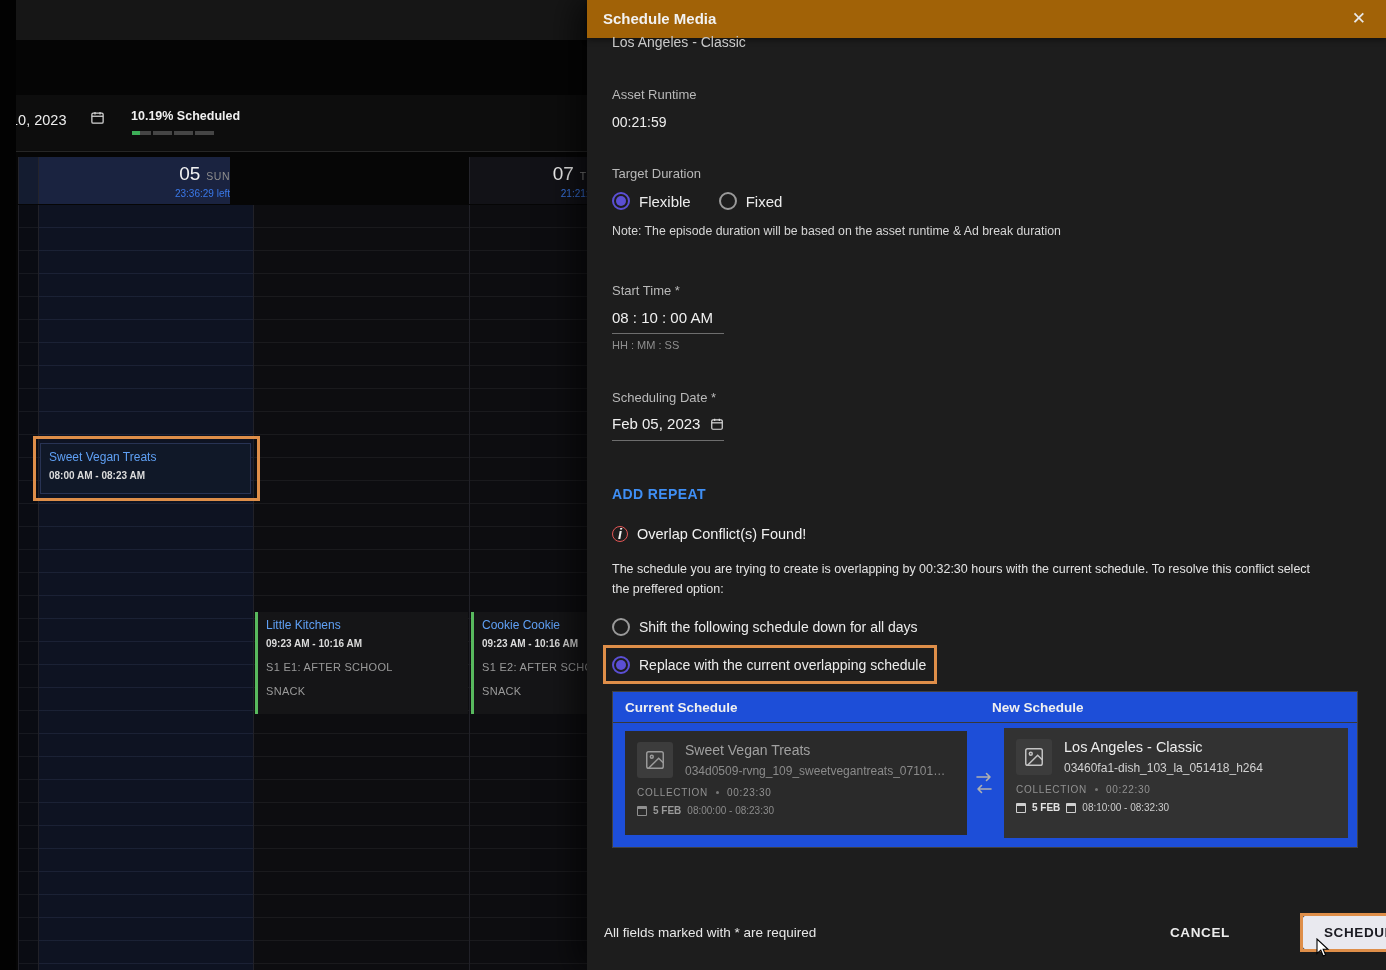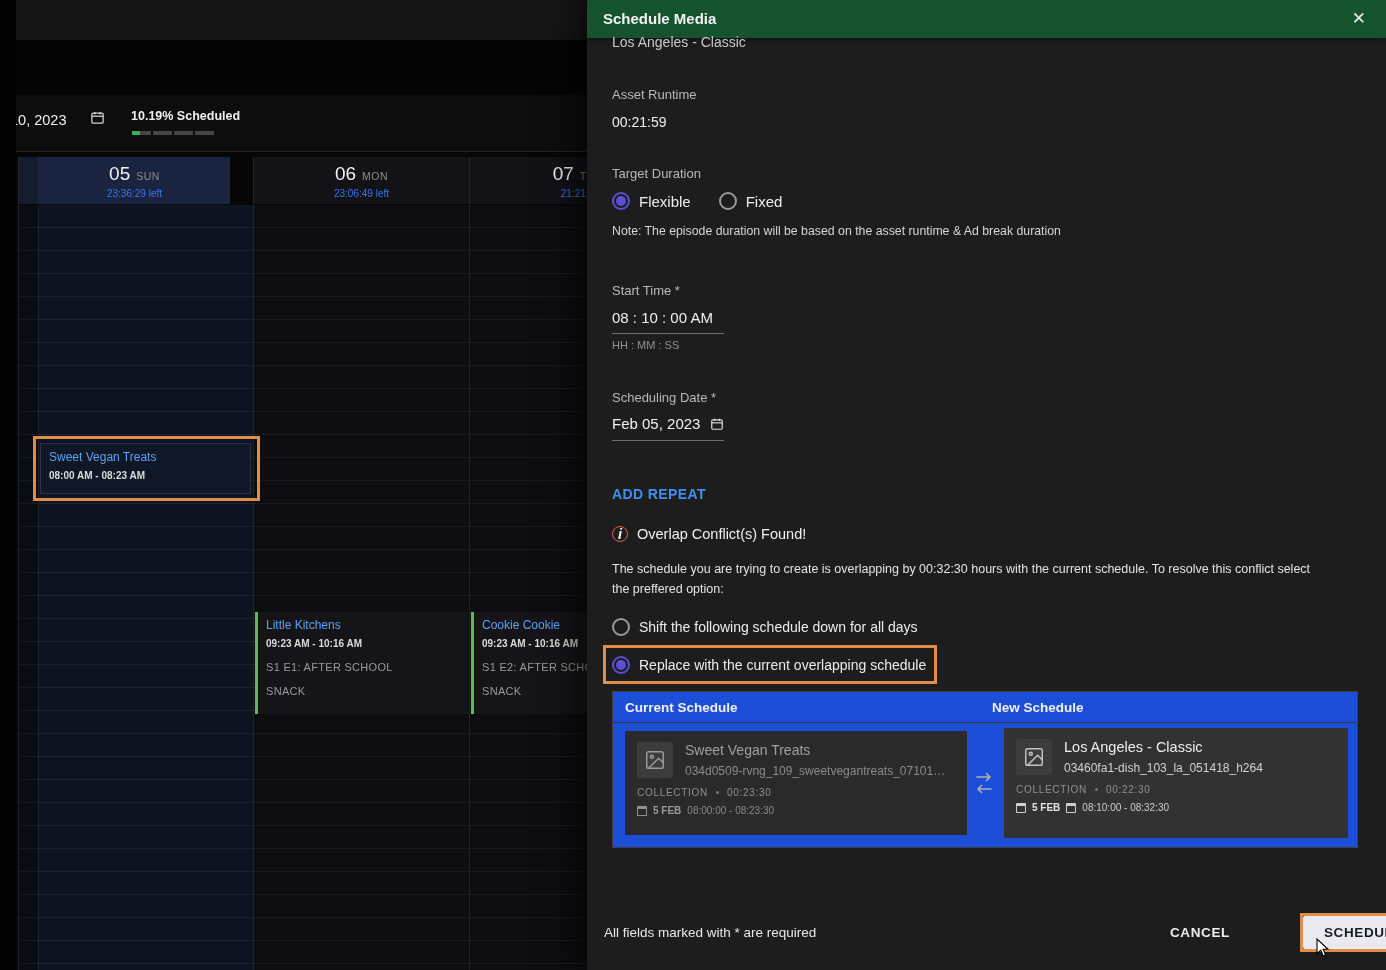--- a/index.html
+++ b/index.html
@@ -17,21 +17,21 @@
   .cal-toolbar { position:absolute; left:0; top:95px; width:100%; height:57px; background:#0d0d0d; border-bottom:1px solid #262626; }
   .tb-date { position:absolute; left:10px; top:17px; font-size:14.5px; color:#ededed; }
   .tb-calico { position:absolute; left:90px; top:15px; }
   .tb-sched { position:absolute; left:131px; top:14px; font-size:12.5px; font-weight:700; color:#f0f0f0; }
   .tb-progress { position:absolute; left:132px; top:36px; display:flex; gap:2px; }
   .tb-progress i { display:block; width:19px; height:4px; background:#454545; }
   .tb-progress i.first { background:linear-gradient(90deg,#3cae57 42%,#454545 42%); }
 
   .dh { position:absolute; top:157px; height:47px; display:flex; flex-direction:column; align-items:center; justify-content:center; gap:3px; border-left:1px solid #24242b; overflow:hidden; }
   .dh-sliver { left:18px; width:20px; background:#141c30; }
-  .dh-sun { left:38px; width:192px; background:#1a2340; }
+  .dh-sun { left:38px; width:192px; background:#1a2340;align-items:flex-end; }
   .dh-mon { left:253px; width:216px; background:#121217; }
   .dh-tue { left:469px; width:216px; background:#121217; }
   .dh-row { display:flex; align-items:baseline; gap:6px; }
   .dh-num { font-size:19px; color:#f2f2f2; }
   .dh-name { font-size:10.5px; color:#8d8d8d; letter-spacing:.5px; }
   .dh-left { font-size:10px; color:#3a78e8; }
 
   .cbody { position:absolute; top:205px; bottom:0; border-left:1px solid #212128;
     background-image:repeating-linear-gradient(to bottom, transparent 0 22px, rgba(255,255,255,0.055) 22px 23px); }
   .cb-sliver { left:18px; width:20px; background-color:#0a0c13; }
@@ -49,21 +49,21 @@
   .ev-cookie { left:471px; top:612px; width:213px; height:102px; background:#151517; border-left:3px solid #58b95e; }
 
   .torn { position:absolute; left:0; top:0; width:16px; height:970px; background:#020202; }
 
   .ann { position:absolute; border:3px solid #de8e49; pointer-events:none; z-index:30; }
   .ann-sweet { left:33px; top:436px; width:227px; height:65px; }
 
   
   .modal { position:absolute; left:587px; top:0; width:799px; height:970px; background:#1d1d1d;
            box-shadow:-12px 0 30px rgba(0,0,0,.6); z-index:10; }
-  .m-header { position:absolute; top:0; left:0; right:0; height:38px; background:#14532d; box-shadow:0 2px 6px rgba(0,0,0,.45); }
+  .m-header { position:absolute; top:0; left:0; right:0; height:38px; background:#a16207; box-shadow:0 2px 6px rgba(0,0,0,.45); }
   .m-title { position:absolute; left:16px; top:0; line-height:38px; font-size:15px; font-weight:700; color:#f2f2f2; }
   .m-close { position:absolute; right:20px; top:8px; font-size:17px; color:#e8e8e8; cursor:pointer; line-height:22px; }
 
   .m-channel { position:absolute; left:25px; top:34px; font-size:14px; color:#c9c9c9; }
   .lbl { position:absolute; left:25px; font-size:13px; color:#b9b9b9; }
   .val { position:absolute; left:25px; font-size:14px; color:#ededed; }
 
   .m-radio-row { position:absolute; left:25px; top:192px; display:flex; gap:28px; }
   .r-item { display:flex; align-items:center; gap:9px; font-size:15px; color:#ececec; cursor:pointer; }
   .radio { width:18px; height:18px; border-radius:50%; border:2px solid #9a9a9a; position:relative; flex:0 0 auto; }
@@ -157,27 +157,20 @@
     </div>
 
     <div class="dh dh-sliver"></div>
     <div class="dh dh-sun">
       <div class="dh-row">
         <span class="dh-num">05</span>
         <span class="dh-name">SUN</span>
       </div>
       <span class="dh-left">23:36:29 left</span>
     </div>
-    <div class="dh dh-mon">
-      <div class="dh-row">
-        <span class="dh-num">06</span>
-        <span class="dh-name">MON</span>
-      </div>
-      <span class="dh-left">23:06:49 left</span>
-    </div>
     <div class="dh dh-tue">
       <div class="dh-row">
         <span class="dh-num">07</span>
         <span class="dh-name">TUE</span>
       </div>
       <span class="dh-left">21:21:4</span>
     </div>
 
     <div class="cbody cb-sliver"></div>
     <div class="cbody cb-sun"></div>

